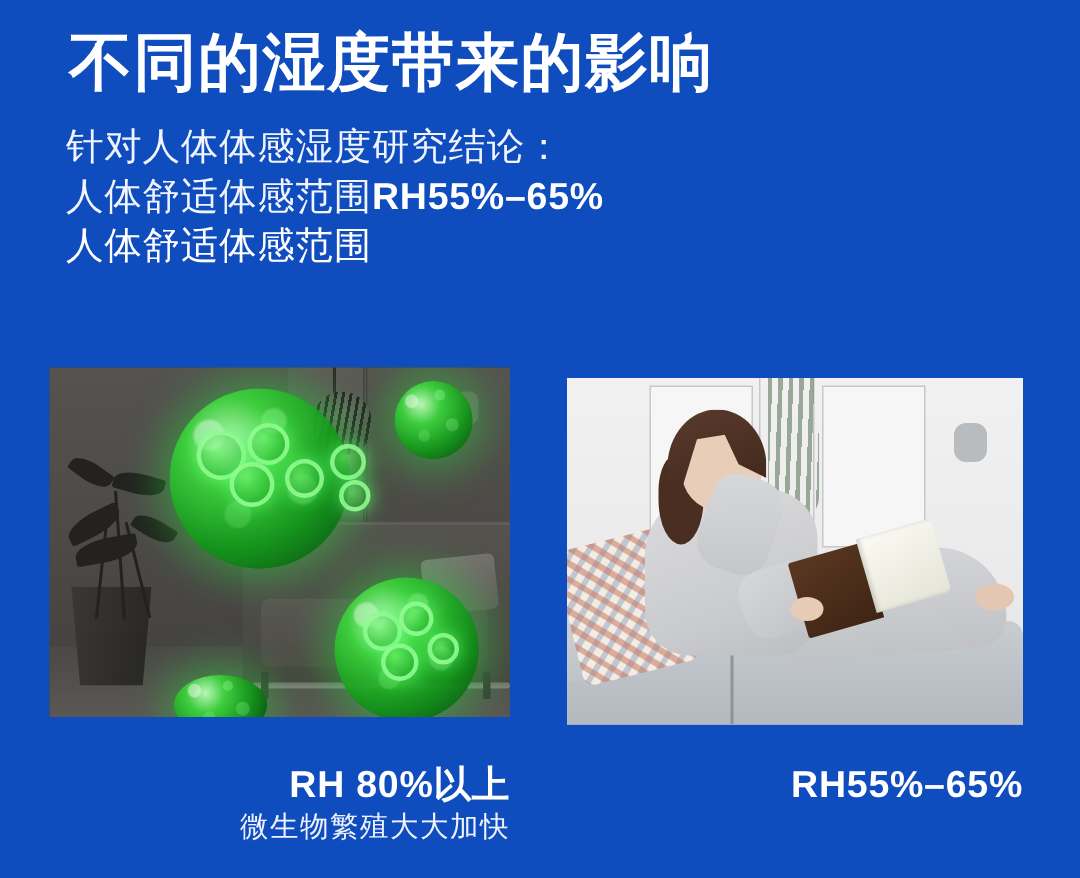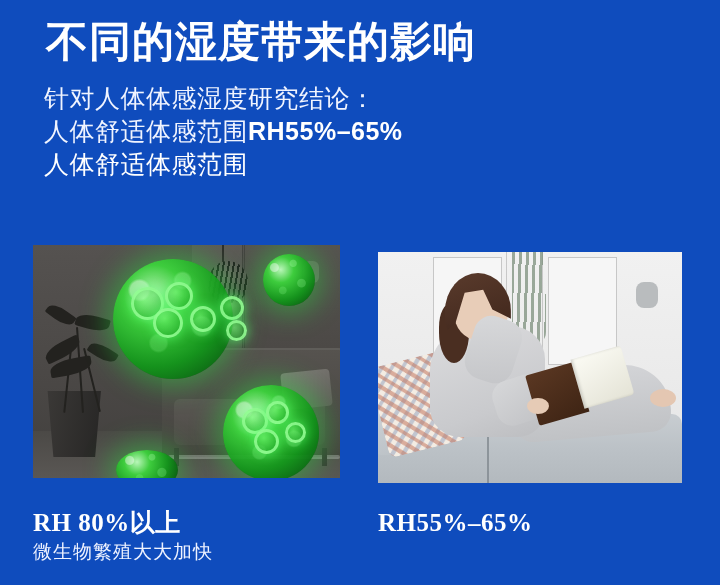--- a/index.html
+++ b/index.html
@@ -312,23 +312,22 @@
        0 2px 0 rgba(255,255,255,.55),
        0 -2px 0 rgba(255,255,255,.55),
        0 3px 8px rgba(0,0,0,.45);
     opacity: .97;
     pointer-events: none;
   }
 
   
   .caption {
     position: absolute;
-    text-align: left;
+    text-align: right;
     color: #ffffff;
-    font-family: Liberation Serif, serif;
   }
   .caption-left  { left: 33px;  top: 508px; width: 307px; }
   .caption-right { left: 378px; top: 508px; width: 304px; }
   .caption-title {
     font-size: 25px;
     font-weight: 700;
     letter-spacing: 0.5px;
     line-height: 30px;
     white-space: nowrap;
   }

